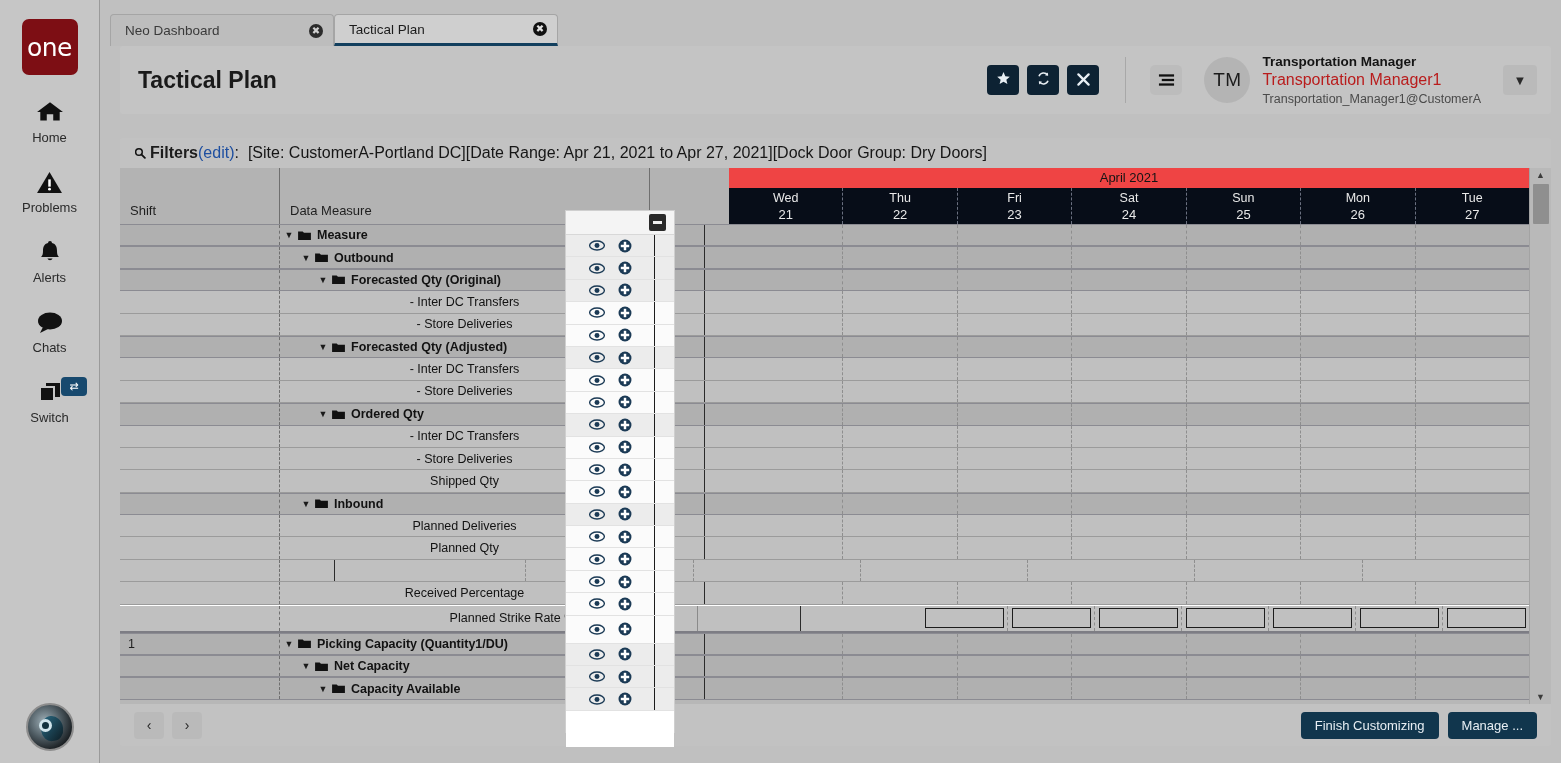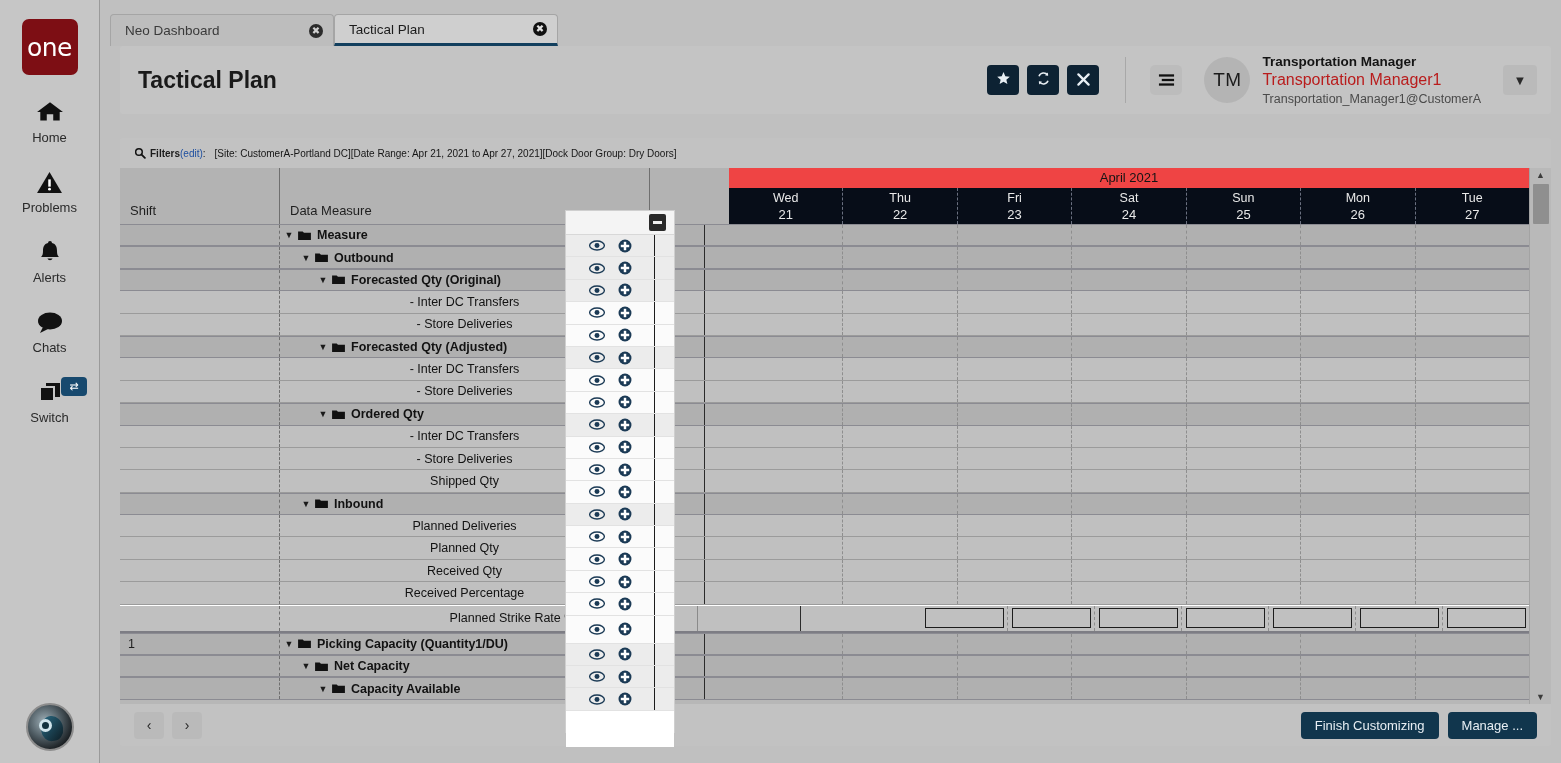--- a/index.html
+++ b/index.html
@@ -104,21 +104,21 @@
     font-size: 13px;
   }
 
   
   .card {
     position: absolute; left: 120px; top: 138px; width: 1431px; height: 608px;
     background: #c2c2c2; border-radius: 3px; overflow: hidden;
   }
   .filterbar {
     height: 30px; display: flex; align-items: center; padding-left: 14px;
-    font-size: 10px; color: #1c1c1c; background: #c2c2c2;
+    font-size: 16px; color: #1c1c1c; background: #c2c2c2;
   }
   .filterbar .fico { margin-right: 4px; display: inline-flex; }
   .filterbar .flabel { font-weight: bold; }
   .filterbar .fedit { color: #1e4fa0; cursor: pointer; }
   .filterbar .ftext { margin-left: 9px; color: #161616; }
 
   
   .grid { position: absolute; left: 0; top: 30px; right: 0; bottom: 42px; background: #b7b7b7; }
   .gridscroll { position: absolute; left: 0; top: 0; right: 22px; bottom: 0; overflow: hidden; }
 
@@ -714,23 +714,20 @@
                 <div class="dcell"></div>
                 <div class="dcell"></div>
                 <div class="dcell"></div>
                 <div class="dcell"></div>
                 <div class="dcell"></div>
                 <div class="dcell"></div>
               </div>
             </div>
             <div class="row leaf">
               <div class="c-shift"></div>
-              <div class="c-measure">
-                <span class="mlabel">Received Qty</span>
-              </div>
               <div class="c-icons"></div>
               <div class="c-gutter"></div>
               <div class="c-days">
                 <div class="dcell"></div>
                 <div class="dcell"></div>
                 <div class="dcell"></div>
                 <div class="dcell"></div>
                 <div class="dcell"></div>
                 <div class="dcell"></div>
                 <div class="dcell"></div>

